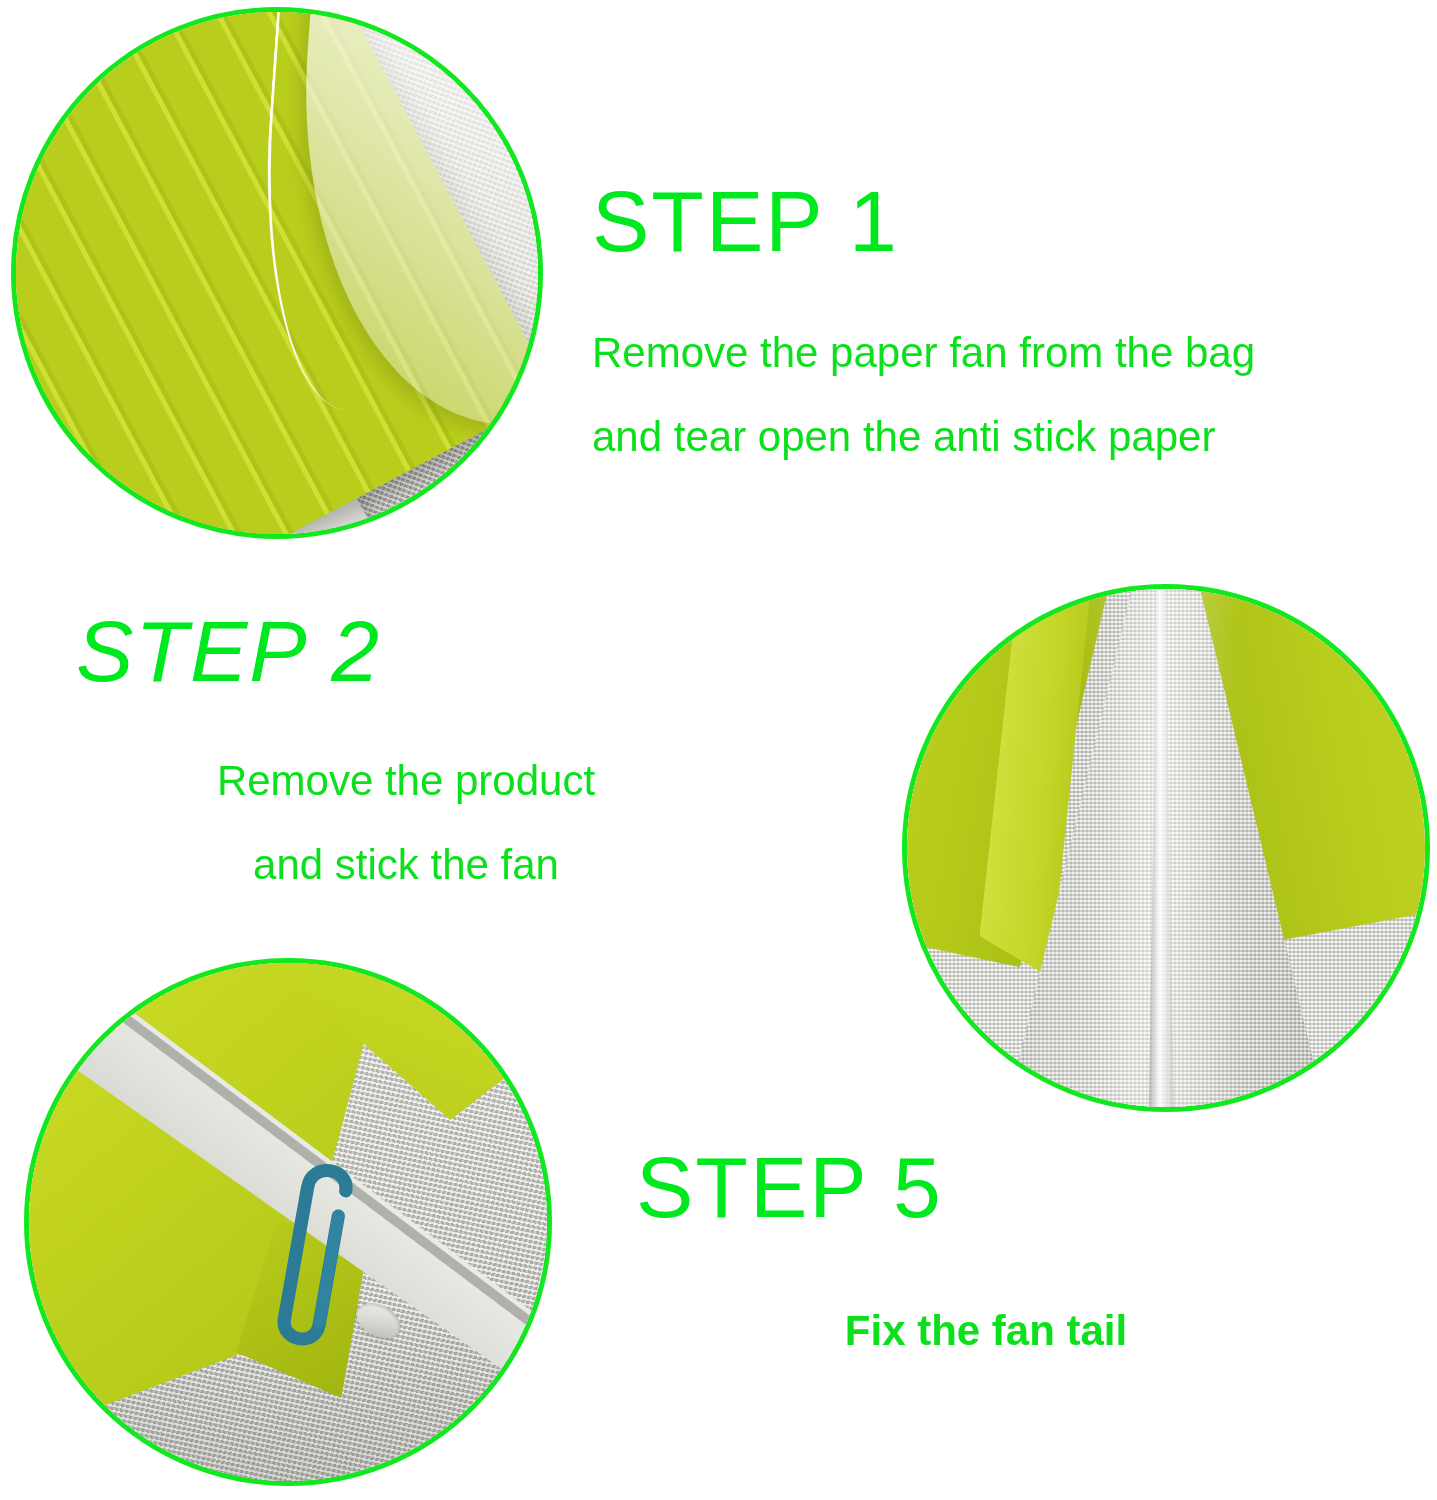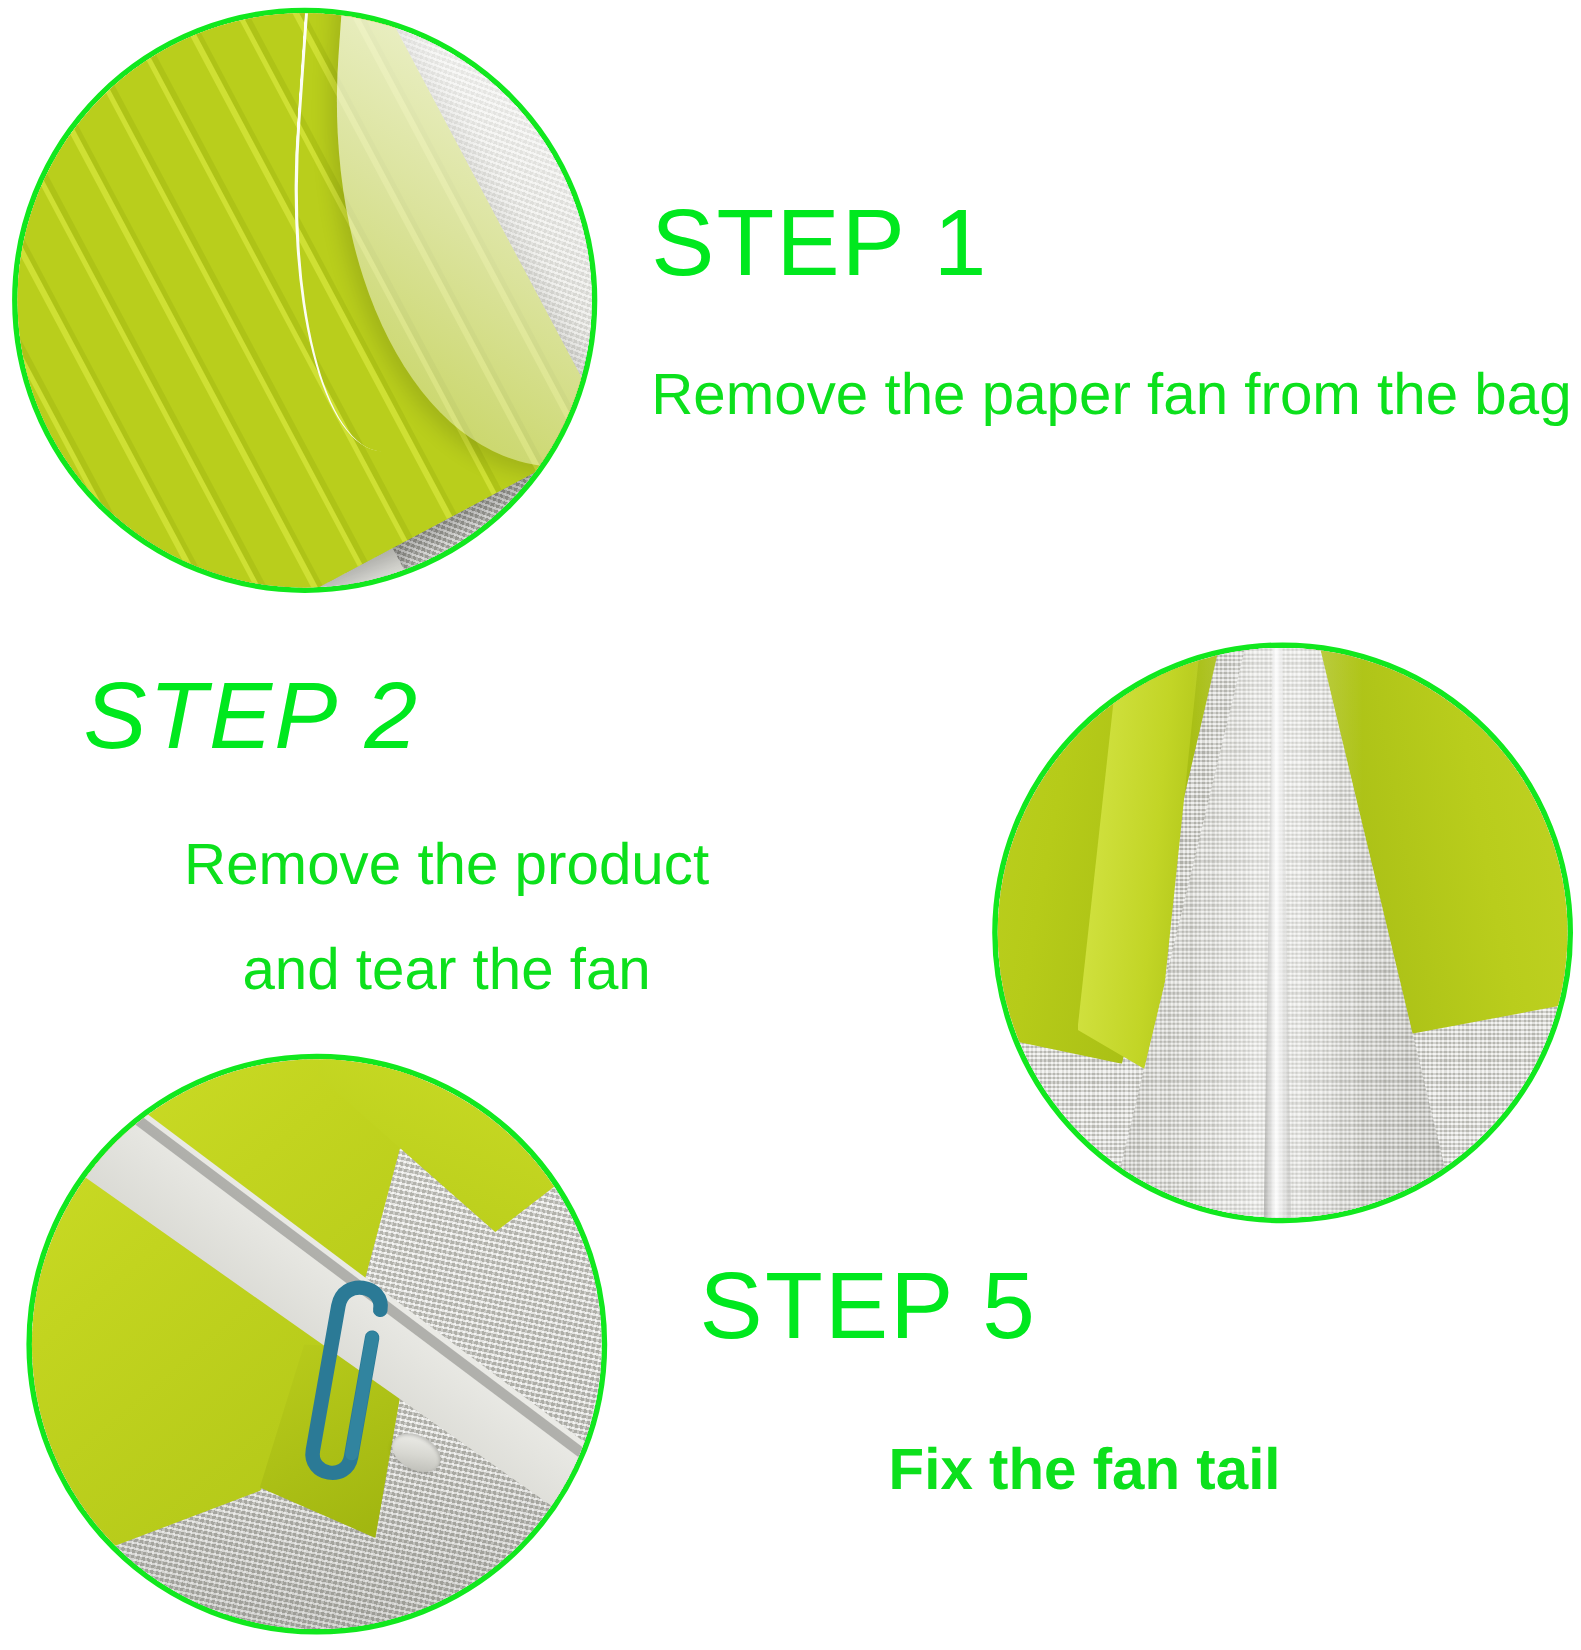--- a/index.html
+++ b/index.html
@@ -50,21 +50,21 @@
     color: #00e81e;
     font-size: 86px;
     font-weight: 400;
     letter-spacing: 2px;
     line-height: 1;
     white-space: nowrap;
     font-family: "Liberation Sans", sans-serif;
   }
   .step-line {
     color: #0ce01c;
-    font-size: 53px;
+    font-size: 42px;
     font-weight: 400;
     line-height: 1;
     white-space: nowrap;
     font-family: "Liberation Sans", sans-serif;
   }
 
   #step-1-block { left: 592px; top: 178px; }
   #step-1-block .step-heading { margin-bottom: 68px; }
   #step-1-block .step-line { margin-bottom: 42px; }
 
@@ -233,26 +233,27 @@
       <div class="p1-whitestrip"></div>
       <div class="p1-greenpanel"></div>
       <div class="p1-film"></div>
       <div class="p1-film-edge"></div>
     </div>
   </div>
 
   <div class="step-block" id="step-1-block">
     <div class="step-heading">STEP 1</div>
     <div class="step-line">Remove the paper fan from the bag</div>
+    <div class="step-line">and tear open the anti stick paper</div>
   </div>
 
   <div class="step-block" id="step-2-block">
     <div class="step-heading">STEP 2</div>
     <div class="step-line">Remove the product</div>
-    <div class="step-line">and tear the fan</div>
+    <div class="step-line">and stick the fan</div>
   </div>
 
   <div class="bubble" id="bubble-2">
     <div class="bubble-inner">
       <div class="p2-base"></div>
       <div class="p2-left-green"></div>
       <div class="p2-left-fold"></div>
       <div class="p2-right-green"></div>
       <div class="p2-wedge"></div>
       <div class="p2-ridge"></div>

